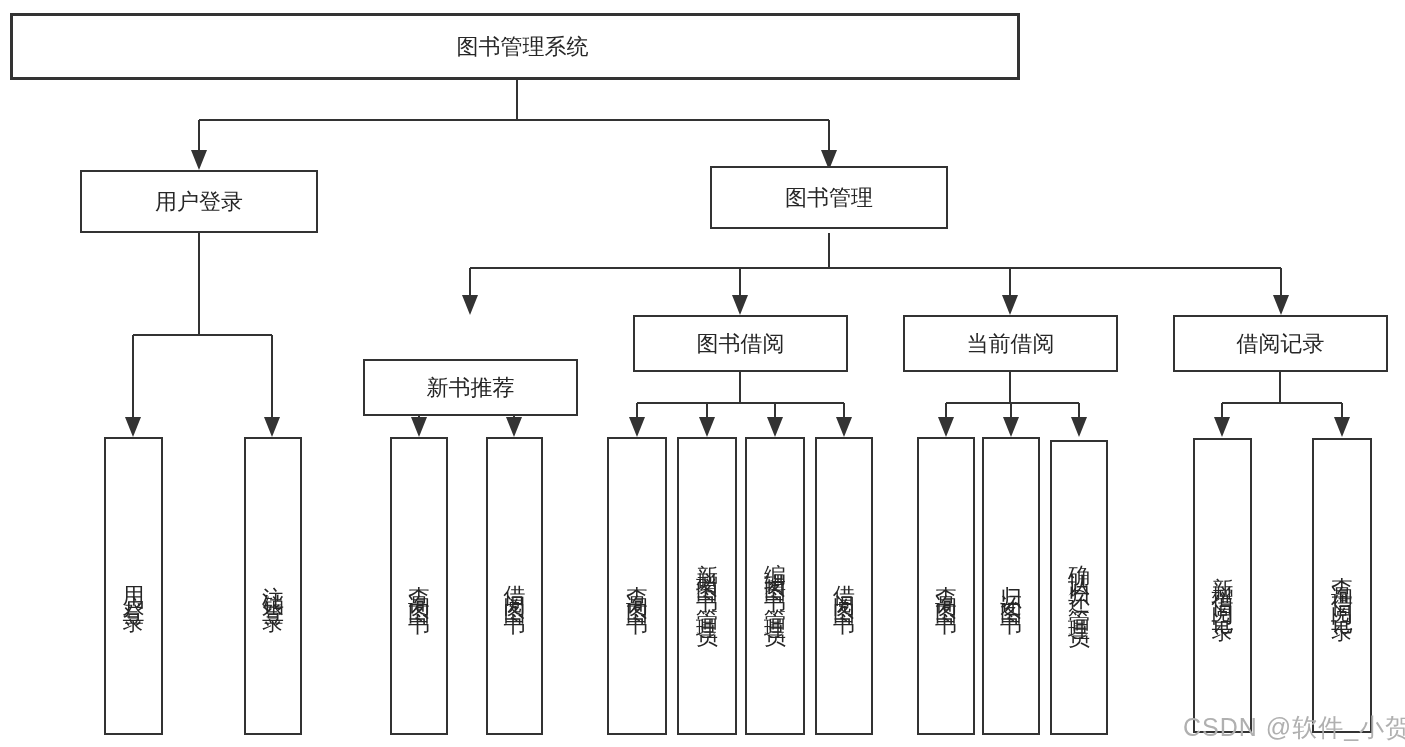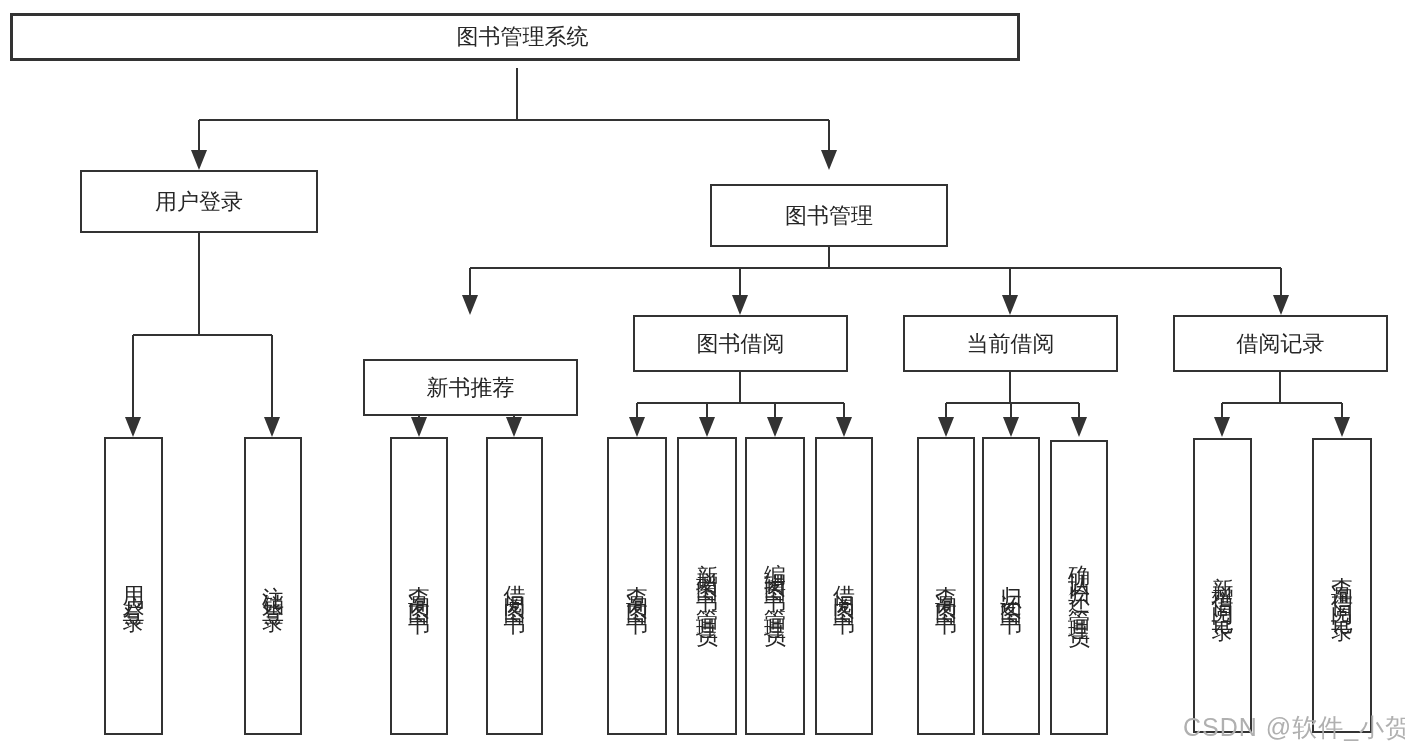--- a/index.html
+++ b/index.html
@@ -72,24 +72,24 @@
       <polygon points="767,417 783,417 775,437"></polygon>
       <polygon points="836,417 852,417 844,437"></polygon>
       <polygon points="938,417 954,417 946,437"></polygon>
       <polygon points="1003,417 1019,417 1011,437"></polygon>
       <polygon points="1071,417 1087,417 1079,437"></polygon>
       <polygon points="1214,417 1230,417 1222,437"></polygon>
       <polygon points="1334,417 1350,417 1342,437"></polygon>
     </g>
   </svg>
 
-  <div class="node root" style="left:10px;top:13px;width:1010px;height:48px;padding-left:15px;">图书管理系统</div>
+  <div class="node root" style="left:10px;top:13px;width:1010px;height:67px;padding-left:15px;">图书管理系统</div>
 
   <div class="node" style="left:80px;top:170px;width:238px;height:63px;">用户登录</div>
-  <div class="node" style="left:710px;top:184px;width:238px;height:63px;">图书管理</div>
+  <div class="node" style="left:710px;top:166px;width:238px;height:63px;">图书管理</div>
 
   <div class="node" style="left:363px;top:315px;width:215px;height:57px;margin-top:44px;">新书推荐</div>
   <div class="node" style="left:633px;top:315px;width:215px;height:57px;">图书借阅</div>
   <div class="node" style="left:903px;top:315px;width:215px;height:57px;">当前借阅</div>
   <div class="node" style="left:1173px;top:315px;width:215px;height:57px;">借阅记录</div>
 
   <div class="node leaf" style="left:104px;top:437px;width:59px;height:298px;">
     <span>用户登录</span>
   </div>
   <div class="node leaf" style="left:244px;top:437px;width:58px;height:298px;">

